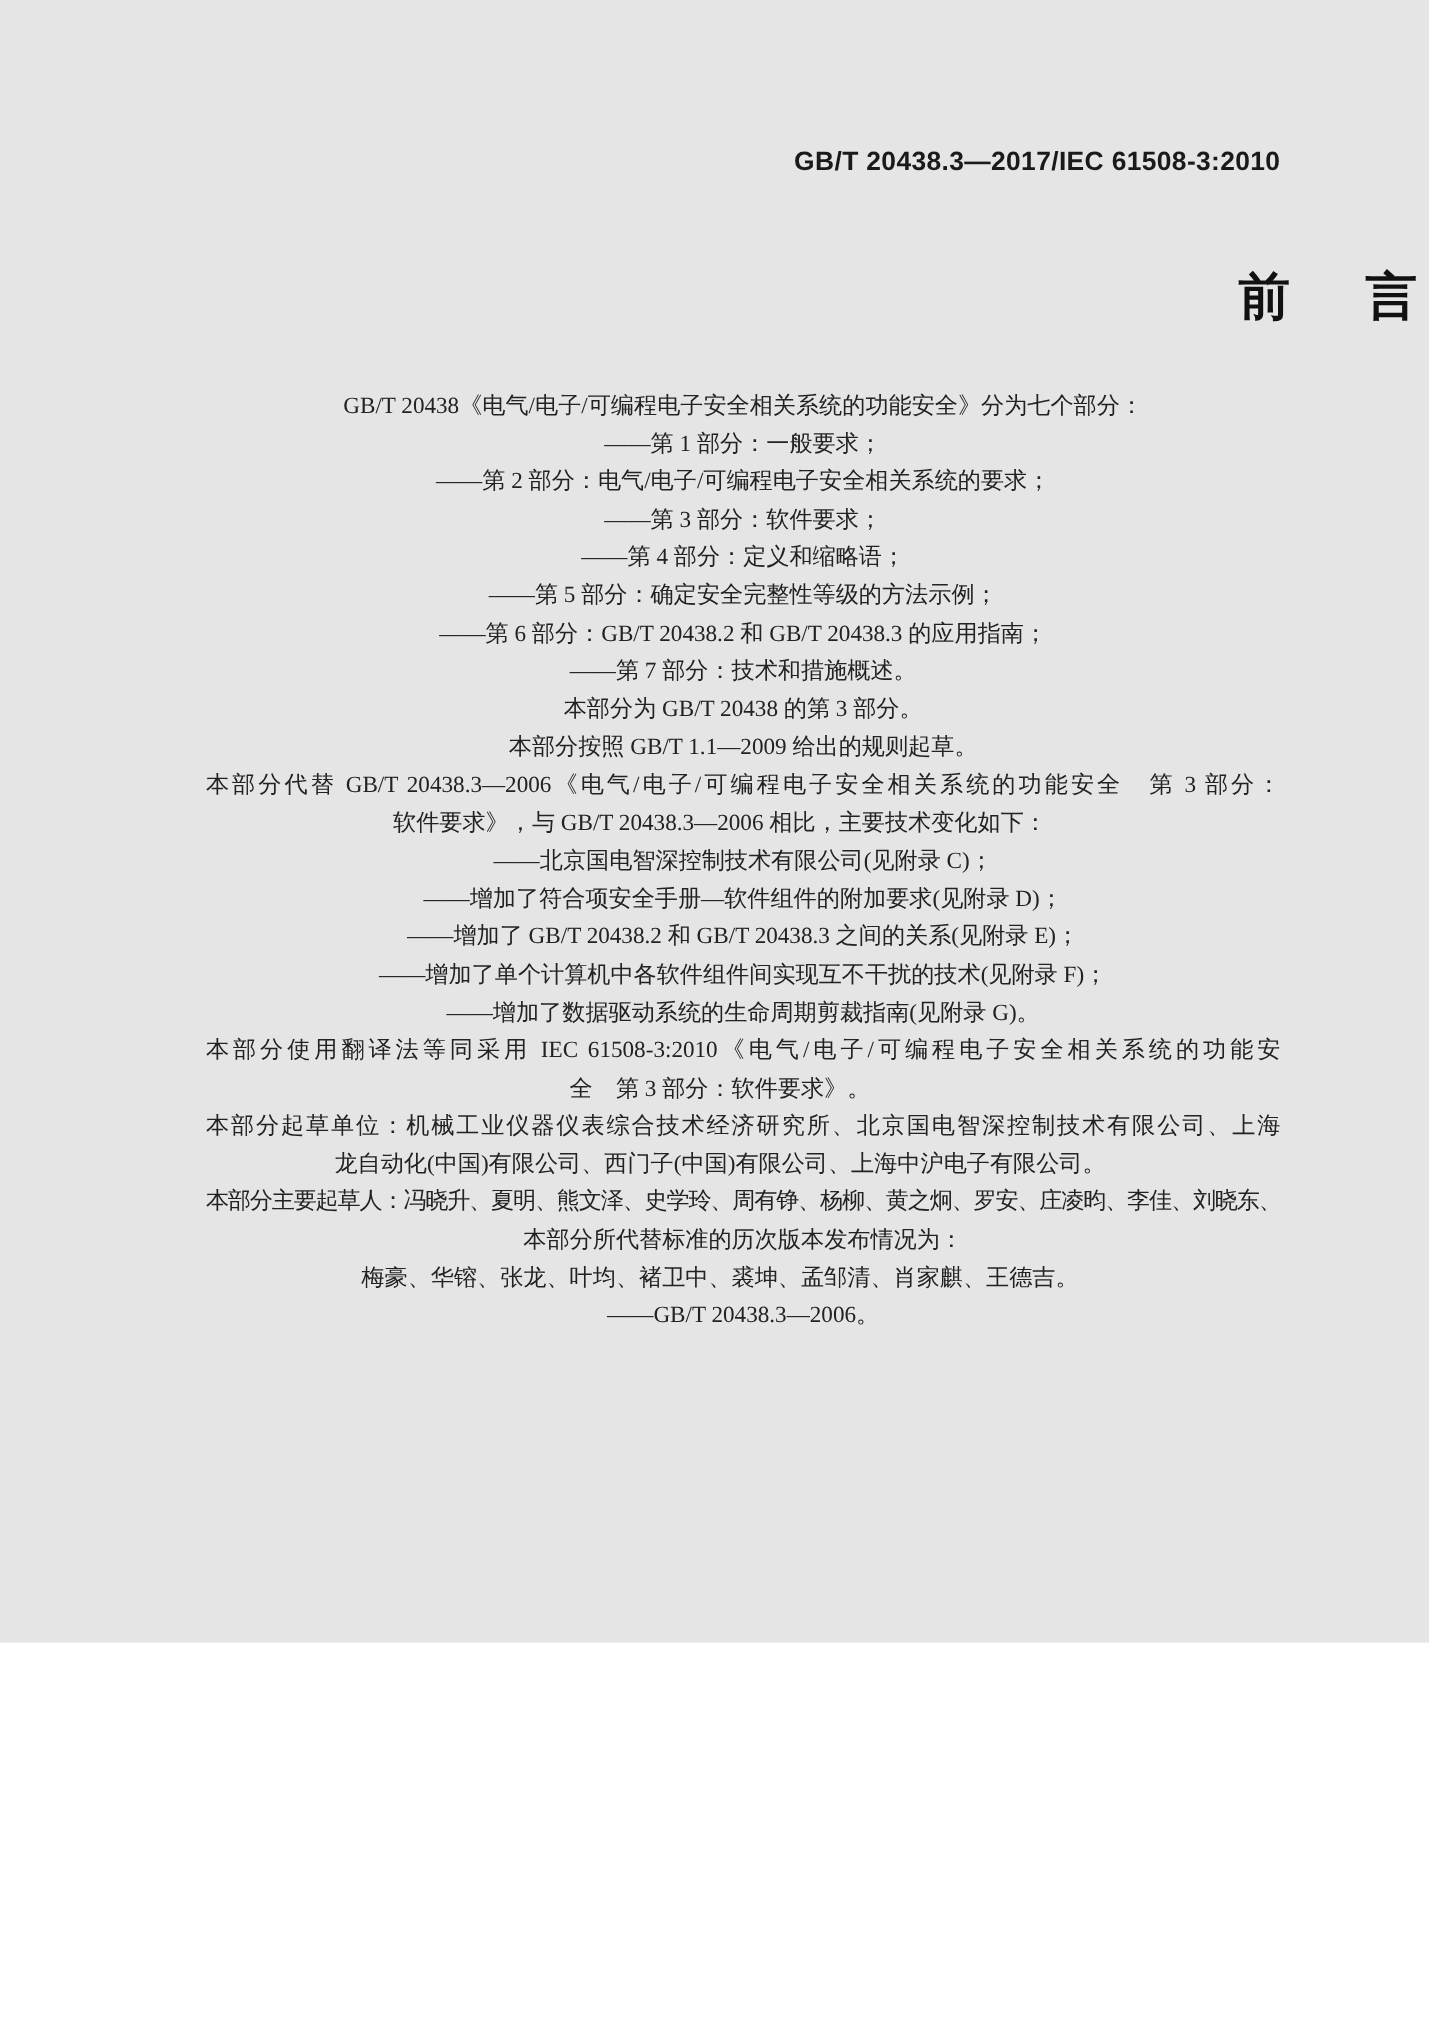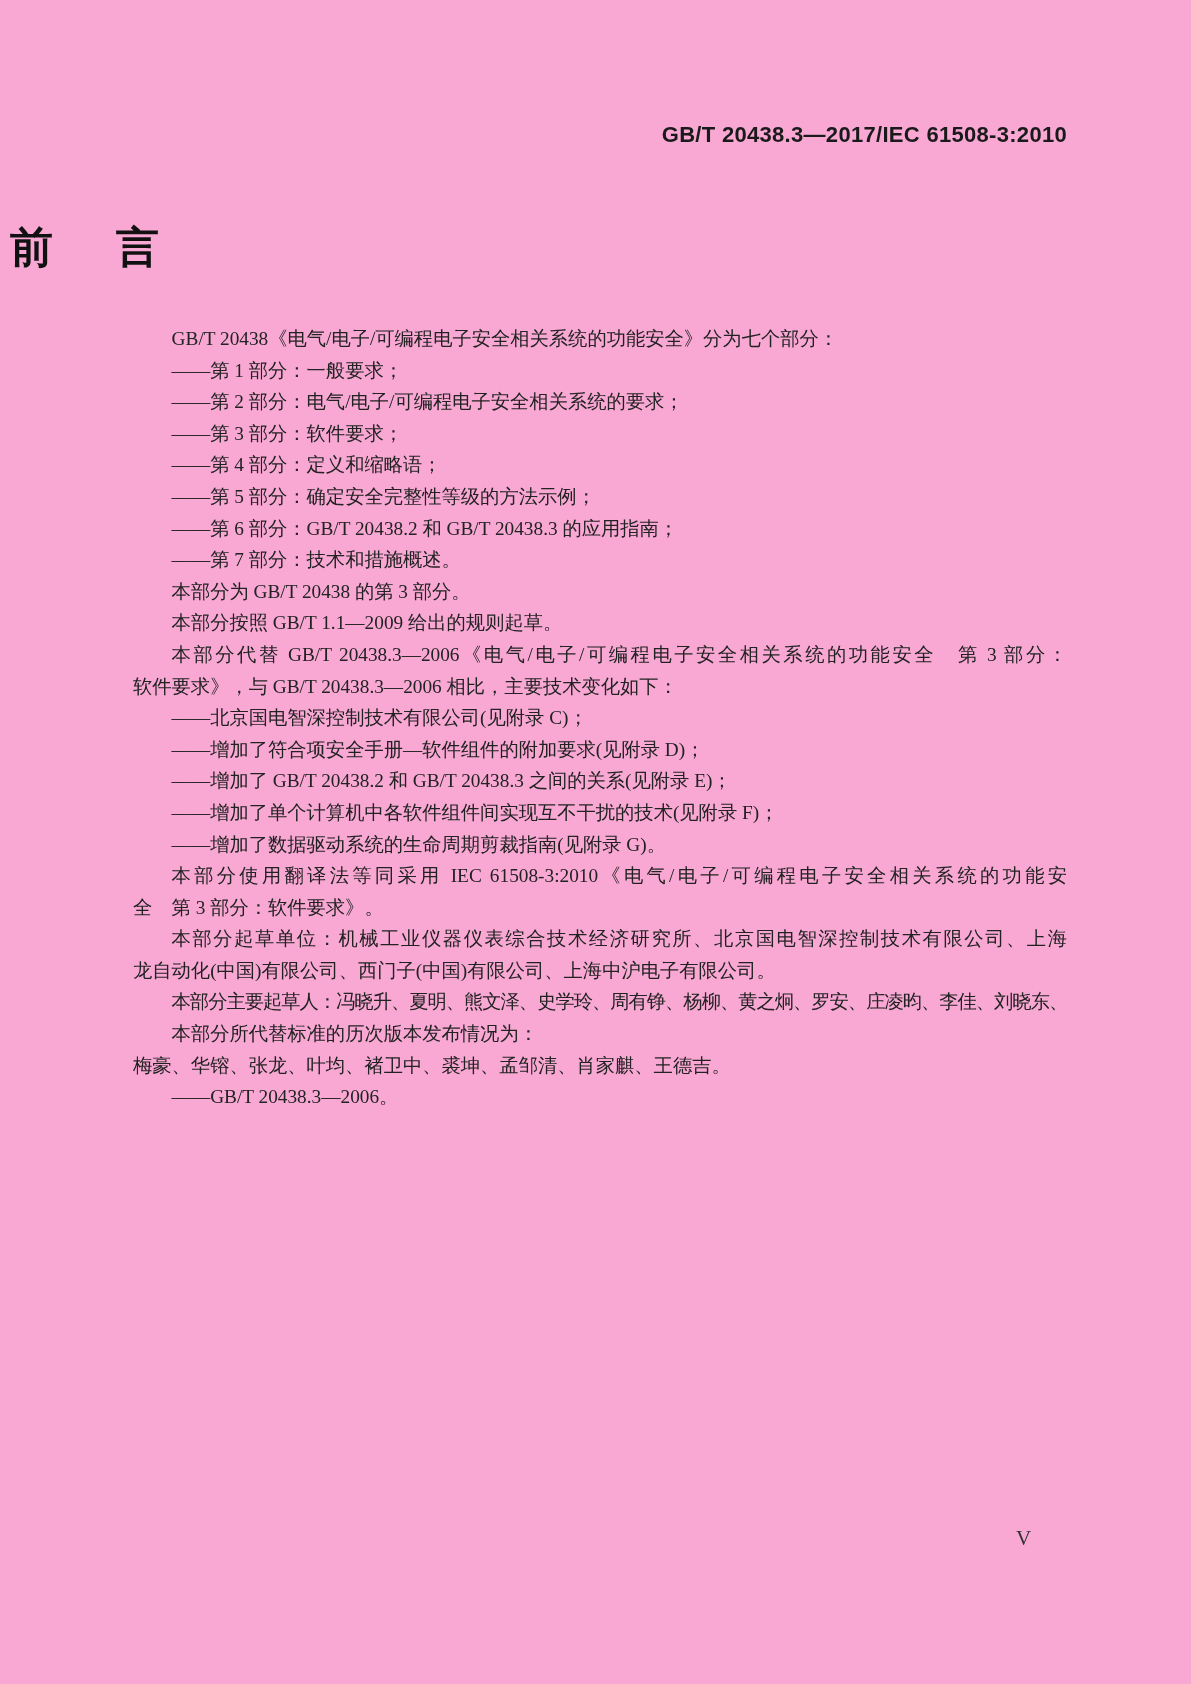--- a/index.html
+++ b/index.html
@@ -3,62 +3,63 @@
 <meta charset="utf-8">
 <style>
   html, body {
     margin: 0;
     padding: 0;
     background: #ffffff;
   }
   .page {
     position: relative;
     width: 1191px;
-    height: 1684px;
-    background: #f9a8d4;
+    height: 1369px;
+    background: #e5e5e5;
     overflow: hidden;
   }
   .doc-number {
     position: absolute;
     top: 122px;
     right: 124px;
     font-family: "Liberation Sans", "DejaVu Sans", sans-serif;
     font-weight: 700;
     font-size: 22px;
     letter-spacing: 0.3px;
     color: #1a1a1a;
     white-space: nowrap;
   }
   .title {
     position: absolute;
     top: 219px;
     left: 0;
     width: 1191px;
     margin: 0;
-    text-align: left;
+    text-align: right;
     font-family: "Liberation Sans", "DejaVu Sans", sans-serif;
     font-weight: 700;
     font-size: 43px;
     letter-spacing: 10px;
     text-indent: 10px;
     color: #111111;
   }
   .body-text {
     position: absolute;
     top: 323px;
     left: 133px;
     width: 934px;
     font-family: "Liberation Serif", "DejaVu Serif", serif;
     font-size: 19.3px;
     line-height: 31.6px;
     color: #222222;
   }
   .line {
     height: 31.6px;
     overflow: visible;
+    text-align: center;
   }
   .line.indent {
     padding-left: 38.6px; 
   }
   .line.fill {
     text-align: justify;
     text-align-last: justify;
   }
   .line.tight {
     letter-spacing: -1.2px;

